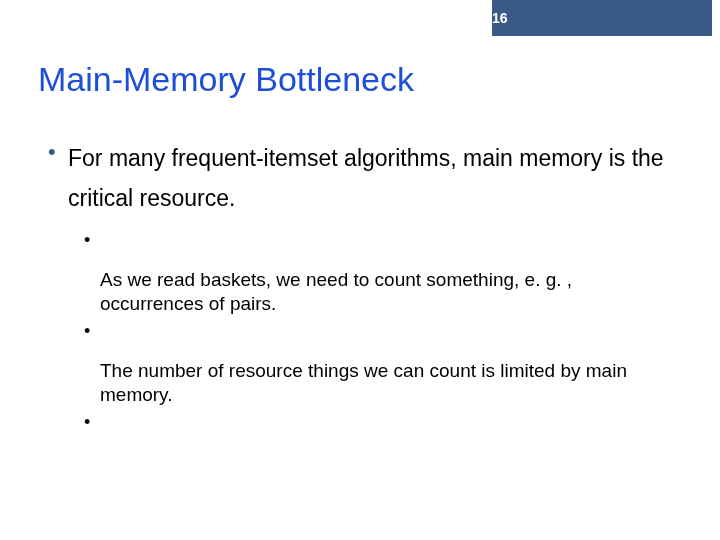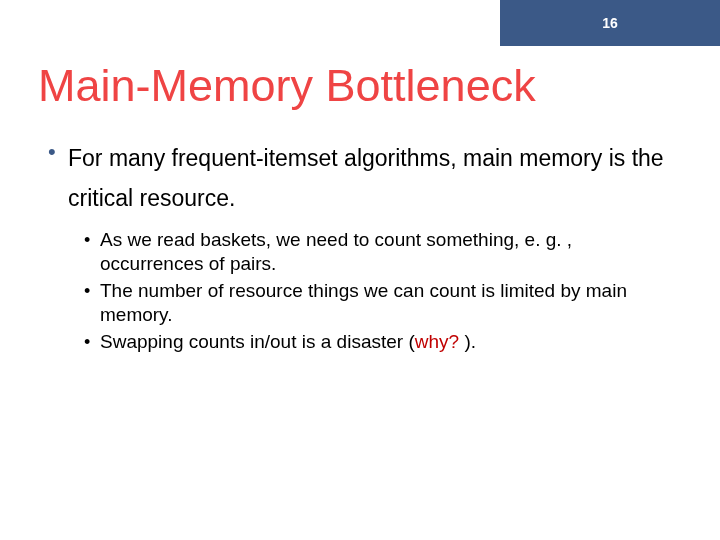--- a/index.html
+++ b/index.html
@@ -1,38 +1,37 @@
 <!DOCTYPE html>
 <html><head>
 <meta charset="utf-8">
 <style>
   * { margin: 0; padding: 0; box-sizing: border-box; }
   html, body { width: 720px; height: 540px; font-family: Arial, Helvetica, sans-serif; background: #fff; }
   .slide { width: 720px; height: 540px; position: relative; }
   .topbar {
     position: absolute;
-    top: 0; right: 0;
-    width: 220px; height: 46px;
+    top: 0; right: 8px;
+    width: 220px; height: 36px;
     background: #3b5987;
     display: flex;
     align-items: center;
-    justify-content: center;
   }
   .pagenum {
     color: #fff;
     font-weight: bold;
     font-size: 14px;
   }
   .title {
     position: absolute;
     top: 60px;
     left: 38px;
-    font-size: 45px;
+    font-size: 34px;
     font-weight: normal;
-    color: #ef4444;
+    color: #1d4ed8;
   }
   .body {
     position: absolute;
     top: 138px;
     left: 48px;
     right: 40px;
     color: #000;
   }
   .lvl1 {
     display: flex;
@@ -60,20 +59,21 @@
   .lvl2 .bullet {
     color: #000;
     font-size: 18px;
     line-height: 24px;
     width: 16px;
     flex: 0 0 16px;
   }
   .lvl2 .text {
     font-size: 19px;
     line-height: 24px;
+    margin-top: 40px;
   }
   .why {
     color: #c00000;
   }
 </style>
 </head>
 <body>
 
 <div class="slide">
 
@@ -97,20 +97,19 @@
         <span class="text">As we read baskets, we need to count something, e. g. , occurrences of pairs.</span>
       </div>
 
       <div class="lvl2">
         <span class="bullet">•</span>
         <span class="text">The number of resource things we can count is limited by main memory.</span>
       </div>
 
       <div class="lvl2">
         <span class="bullet">•</span>
-        <span class="text"><span>Swapping counts in/out is a disaster (</span><span class="why">why? </span><span>).</span></span>
       </div>
 
     </div>
 
   </div>
 
 </div>
 
 </body></html>

